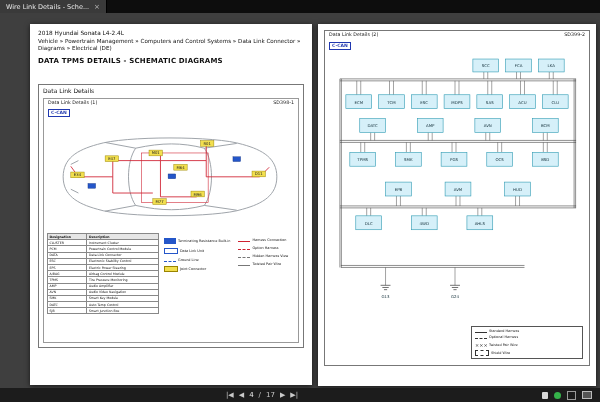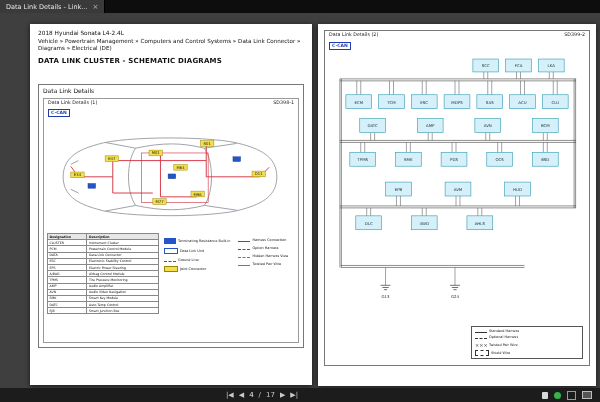--- a/index.html
+++ b/index.html
@@ -88,31 +88,31 @@
   .tray-grid{width:7px;height:7px;border:1px solid #9a9a9a;}
   .tray-win{width:8px;height:6px;border:1px solid #bbb;background:#555;}
 </style>
 </head>
 <body>
 
 <div class="screen">
 
   <div class="tabbar">
     <div class="tab">
-      <span class="tab-title">Data Link Details - Link...</span>
+      <span class="tab-title">Wire Link Details - Sche...</span>
       <span class="tab-close">×</span>
     </div>
   </div>
 
   <div class="viewer">
 
     <div class="page page1">
       <div class="p1-vehicle">2018 Hyundai Sonata L4-2.4L</div>
       <div class="p1-breadcrumb">Vehicle » Powertrain Management » Computers and Control Systems » Data Link Connector » Diagrams » Electrical (DE)</div>
-      <div class="p1-title">DATA LINK CLUSTER - SCHEMATIC DIAGRAMS</div>
+      <div class="p1-title">DATA TPMS DETAILS - SCHEMATIC DIAGRAMS</div>
 
       <div class="p1-outer">
         <span class="p1-outer-label">Data Link Details</span>
         <div class="p1-inner">
           <div class="inner-head">
             <span>Data Link Details (1)</span>
             <span>SD398-1</span>
           </div>
           <span class="ccan">C-CAN</span>
 

